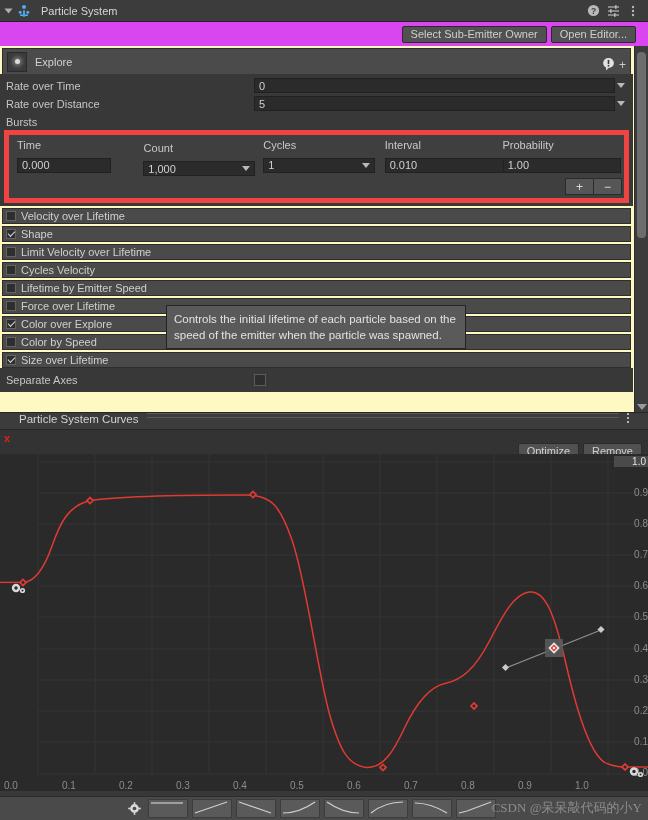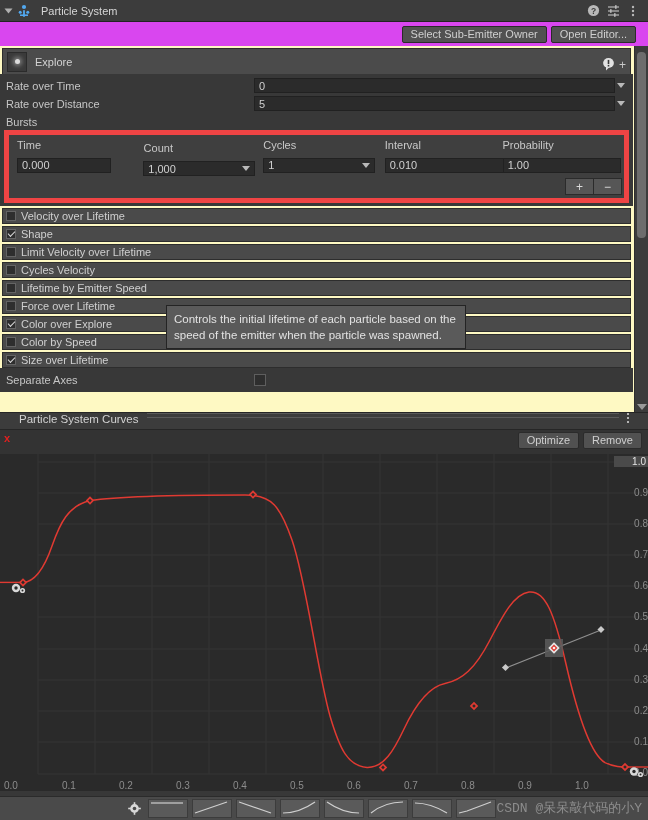--- a/index.html
+++ b/index.html
@@ -124,38 +124,38 @@
     height:18px;background:#3c3c3c;border-top:1px solid #262626;border-bottom:1px solid #262626;
     display:flex;align-items:flex-start;padding:0 19px;box-sizing:border-box;
   }
   .curvehdr .title{font-size:11.5px;color:#d2d2d2;margin-right:8px;white-space:nowrap;}
   .rule{flex:1;height:3px;border-top:1px solid #5a5a5a;border-bottom:1px solid #5a5a5a;}
   .kebab{margin-left:8px;display:flex;flex-direction:column;gap:2px;align-items:center;}
   .kebab i{width:2px;height:2px;background:#b4b4b4;display:block;}
 
   .curvetools{height:24px;background:#333333;position:relative;}
   .xmark{position:absolute;left:4px;top:2px;color:#e02020;font-size:11px;font-weight:bold;}
-  .curvetools .btns{position:absolute;right:6px;top:2px;display:flex;}
+  .curvetools .btns{position:absolute;right:6px;top:13px;display:flex;}
 
   .graph{position:relative;height:337px;background:#2a2a2a;overflow:hidden;}
   .graph svg{position:absolute;left:0;top:0;}
   .ylab{position:absolute;right:0;font-size:10px;color:#8c8c8c;text-align:right;width:32px;}
   .ylab.top{color:#e4e4e4;background:#4a4a4a;padding-right:2px;}
   .xlab{position:absolute;font-size:10px;color:#8c8c8c;}
 
   
   .presets{
     position:absolute;left:0;bottom:0;width:648px;height:24px;background:#4a4a4a;
     border-top:1px solid #2b2b2b;display:flex;align-items:center;padding-left:128px;box-sizing:border-box;
   }
   .preset{width:38px;height:17px;background:#5a5a5a;border:1px solid #3c3c3c;margin-right:4px;}
   .preset svg{display:block;}
   .watermark{
     position:absolute;right:6px;bottom:3px;font-size:13px;color:#8d8d8d;white-space:nowrap;
-    font-family:Liberation Mono, monospace;
+    font-family:Liberation Serif, serif;
   }
 </style>
 </head>
 <body>
 
 <div class="root">
 
   <div class="insp-header">
     <div class="foldout-arrow"></div>
     <div class="ps-icon">

